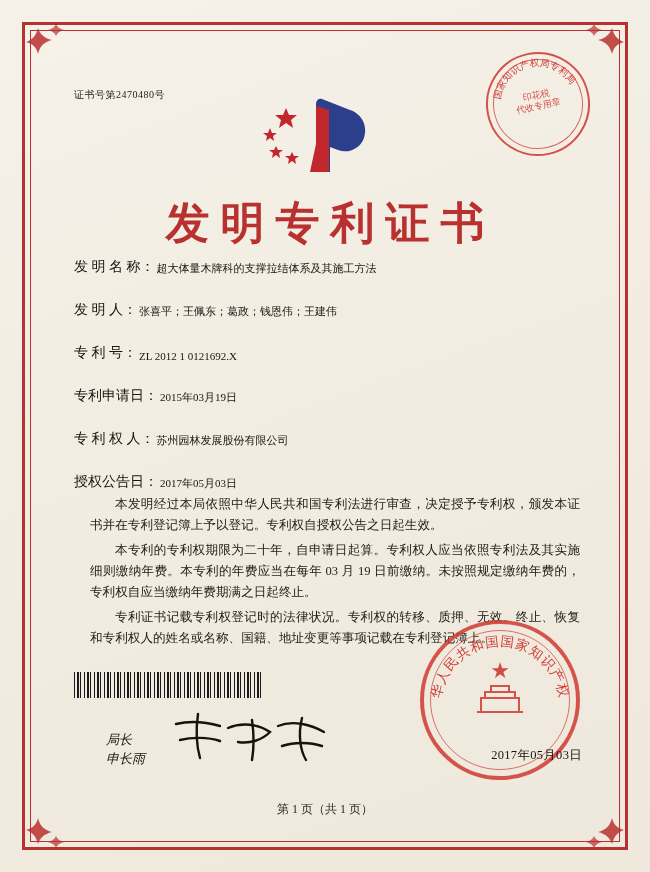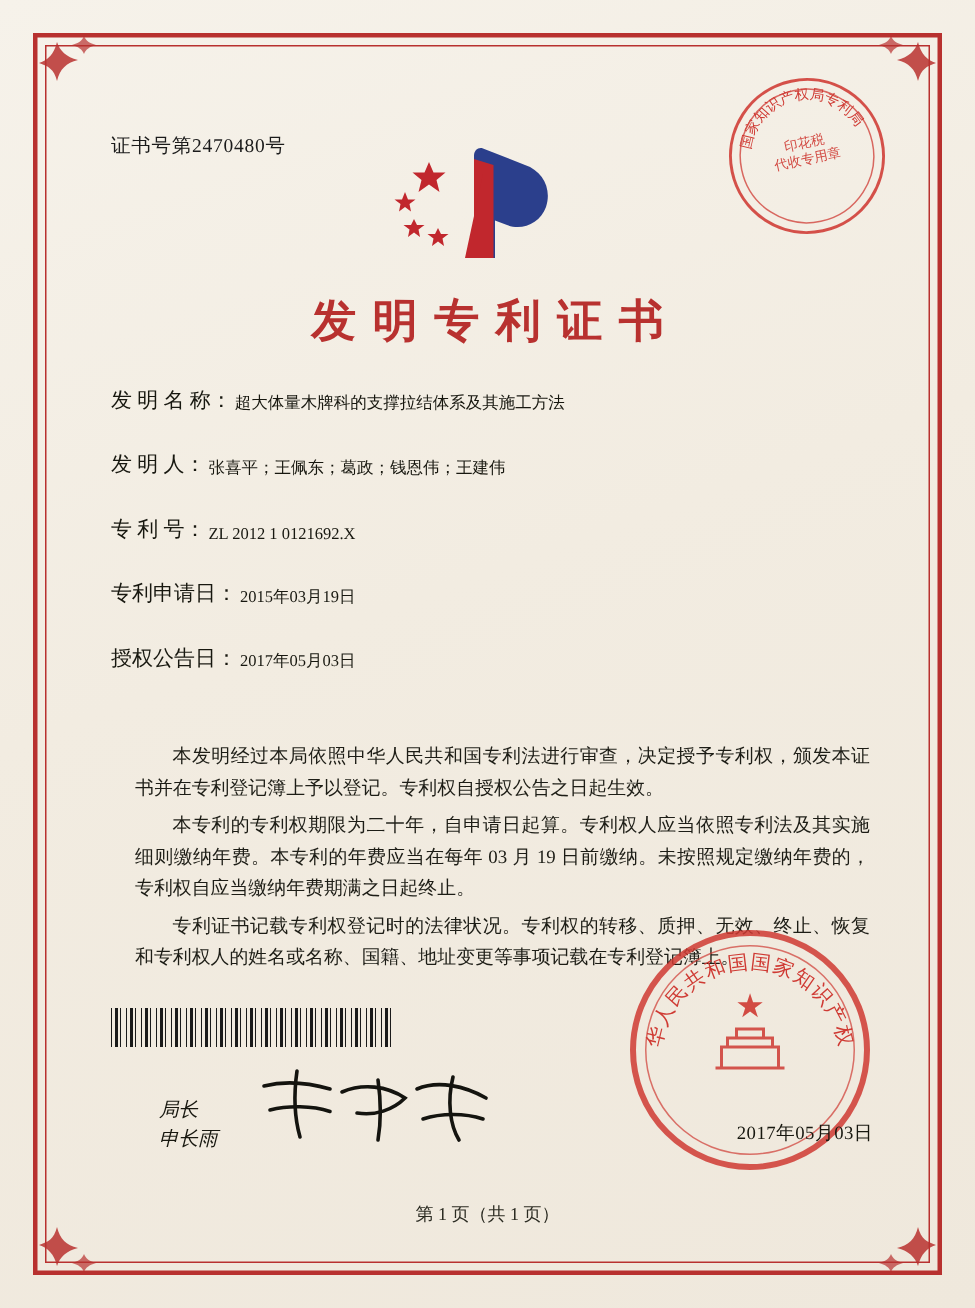--- a/index.html
+++ b/index.html
@@ -47,21 +47,21 @@
 
   .content {
     position: absolute;
     left: 46px; top: 46px; right: 46px; bottom: 46px;
   }
 
   .cert-no {
     position: absolute;
     left: 28px;
     top: 42px;
-    font-size: 13px;
+    font-size: 10px;
     color: #1b1b1b;
     letter-spacing: 0.5px;
     font-family: "Liberation Serif", serif;
   }
 
   
   .top-seal {
     position: absolute;
     right: 14px;
     top: 6px;
@@ -108,21 +108,21 @@
     width: 150px;
     height: 110px;
   }
 
   .main-title {
     position: absolute;
     left: 0; right: 0;
     top: 148px;
     text-align: center;
     color: #b8312f;
-    font-size: 30px;
+    font-size: 44px;
     letter-spacing: 11px;
     font-weight: bold;
     text-indent: 11px;
     font-family: "Liberation Serif", serif;
   }
 
   .fields {
     position: absolute;
     left: 28px;
     right: 20px;
@@ -349,20 +349,24 @@
       </div>
       <div class="field-row">
         <span class="field-label">专 利 号：</span>
         <span class="field-value">ZL 2012 1 0121692.X</span>
       </div>
       <div class="field-row">
         <span class="field-label">专利申请日：</span>
         <span class="field-value">2015年03月19日</span>
       </div>
       <div class="field-row">
+        <span class="field-label">专 利 权 人：</span>
+        <span class="field-value">苏州园林发展股份有限公司</span>
+      </div>
+      <div class="field-row">
         <span class="field-label">授权公告日：</span>
         <span class="field-value">2017年05月03日</span>
       </div>
     </div>
 
     <div class="body-text">
       <p>本发明经过本局依照中华人民共和国专利法进行审查，决定授予专利权，颁发本证书并在专利登记簿上予以登记。专利权自授权公告之日起生效。</p>
       <p>本专利的专利权期限为二十年，自申请日起算。专利权人应当依照专利法及其实施细则缴纳年费。本专利的年费应当在每年 03 月 19 日前缴纳。未按照规定缴纳年费的，专利权自应当缴纳年费期满之日起终止。</p>
       <p>专利证书记载专利权登记时的法律状况。专利权的转移、质押、无效、终止、恢复和专利权人的姓名或名称、国籍、地址变更等事项记载在专利登记簿上。</p>
     </div>

